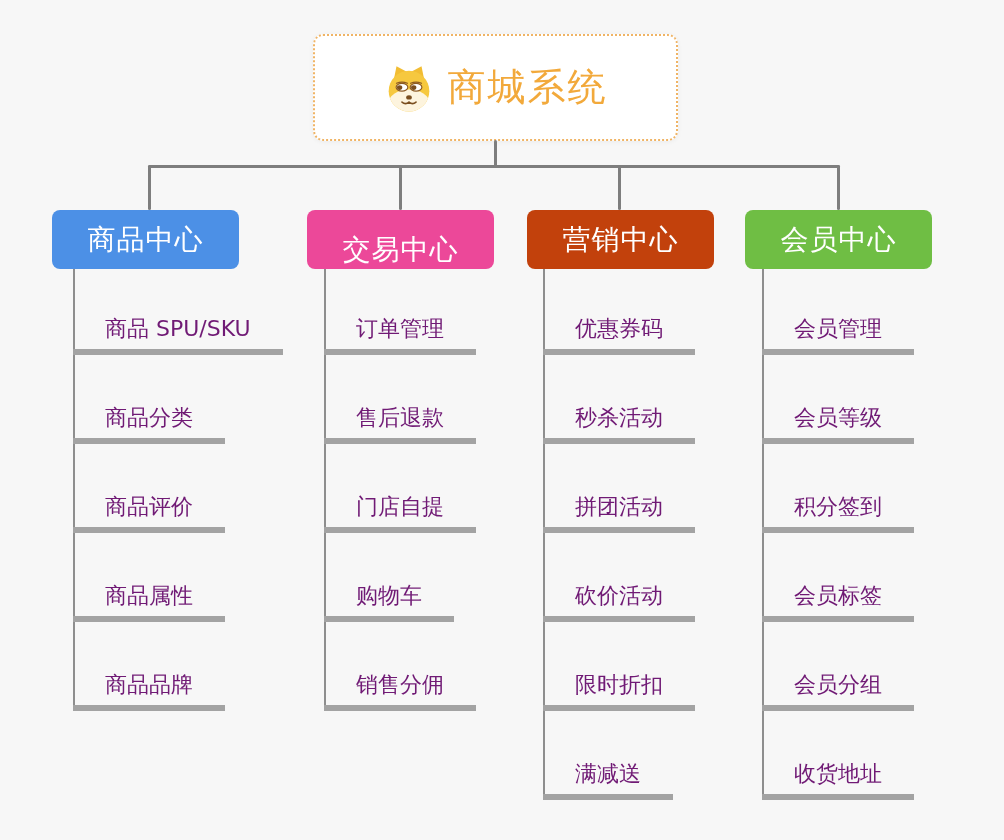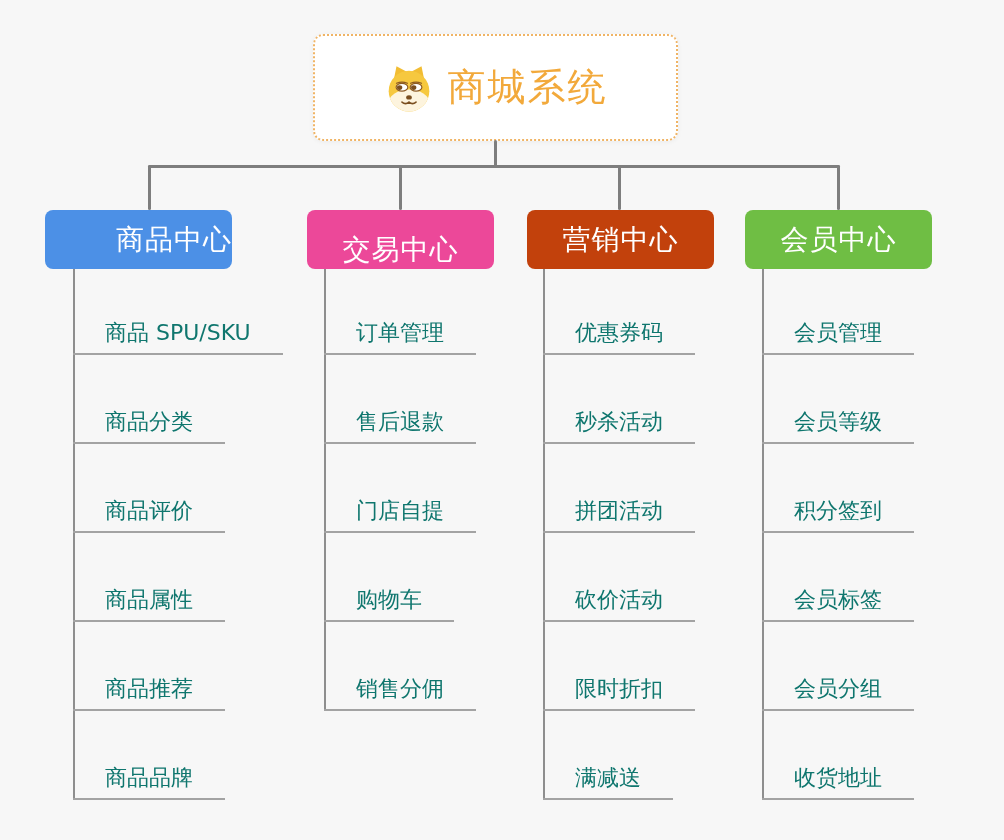--- a/index.html
+++ b/index.html
@@ -47,21 +47,21 @@
     position: absolute;
     top: 210px;
     width: 187px; height: 59px;
     border-radius: 8px;
     display: flex; align-items: center; justify-content: center;
     color: #ffffff;
     font-size: 28px;
     letter-spacing: 1px;
     cursor: pointer;
   }
-  .branch-1 { left: 45px; justify-content: flex-end;  }
+  .branch-1 { left: 52px;  }
   .branch-2 { left: 307px; }
   .branch-3 { left: 527px; }
   .branch-4 { left: 745px; }
 
   
   .col {
     position: absolute;
     top: 269px;
     display: flex;
     flex-direction: column;
@@ -78,24 +78,24 @@
   .col-2 { left: 324px; }
   .col-3 { left: 543px; }
   .col-4 { left: 762px; }
 
   .leaf {
     position: relative;
     display: flex;
     align-items: flex-end;
     height: 86px;
     padding: 15px 32px 7px 32px;
-    border-bottom: 2px solid #a3a3a3;
+    border-bottom: 6px solid #a3a3a3;
     font-size: 22px;
     line-height: 1.2;
-    color: #0f766e;
+    color: #701a75;
     white-space: nowrap;
     cursor: pointer;
   }
   .leaf + .leaf { height: 89px; }
 </style>
 </head>
 <body>
 
 <div class="canvas">
 
@@ -143,21 +143,20 @@
     </div>
   <div class="branch branch-4" style="background-color: rgb(111, 190, 68); text-align: right;">
       <span>会员中心</span>
     </div>
 
   <div class="col col-1">
     <div class="leaf">商品 SPU/SKU</div>
     <div class="leaf">商品分类</div>
     <div class="leaf">商品评价</div>
     <div class="leaf">商品属性</div>
-    <div class="leaf">商品推荐</div>
     <div class="leaf">商品品牌</div>
   </div>
 
   <div class="col col-2">
     <div class="leaf">订单管理</div>
     <div class="leaf">售后退款</div>
     <div class="leaf">门店自提</div>
     <div class="leaf">购物车</div>
     <div class="leaf">销售分佣</div>
   </div>

